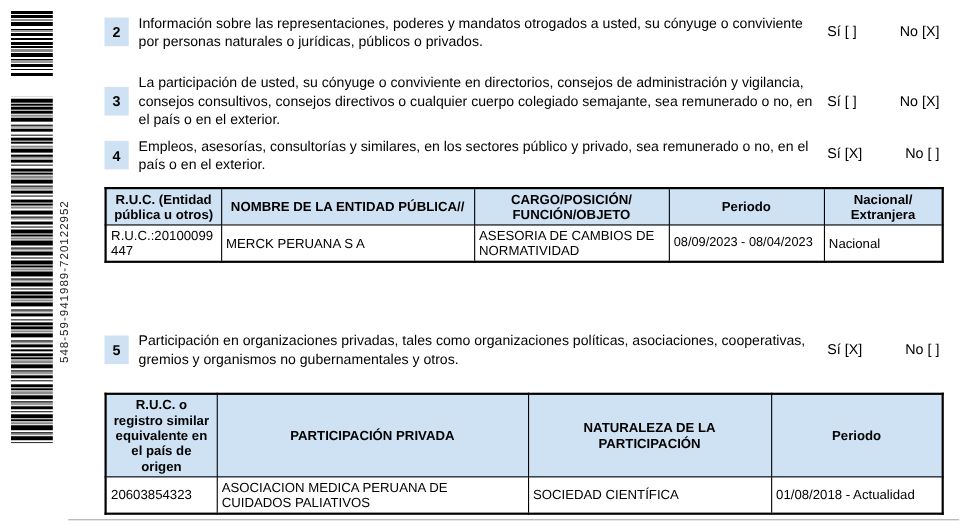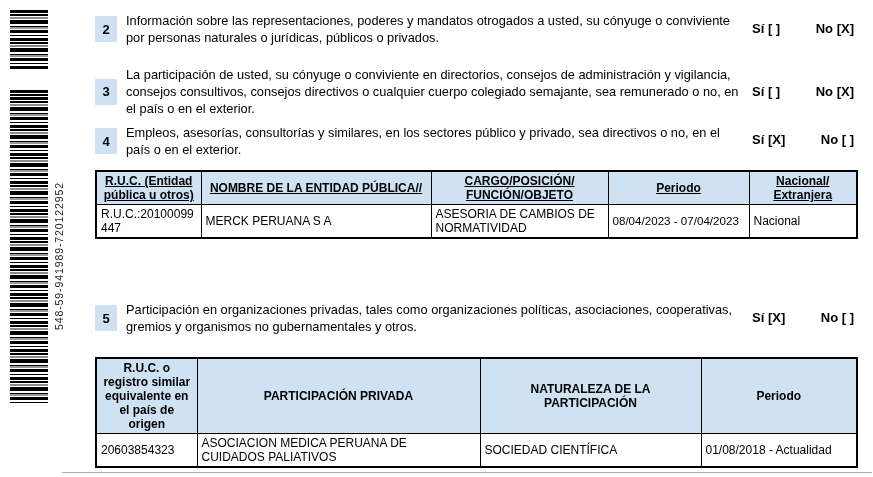--- a/index.html
+++ b/index.html
@@ -73,21 +73,21 @@
     font-size:12.8px;
     line-height:17px;
     width:640px;
   }
   .yesno {
     position:absolute;
     left:752px;
     width:102px;
     display:flex;
     justify-content:space-between;
-    font-weight:bold;
+    font-weight:normal;
     font-size:13px;
     white-space:nowrap;
   }
 
   
   table {
     position:absolute;
     left:95px;
     width:761px;
     border-collapse:collapse;
@@ -101,21 +101,21 @@
     vertical-align:middle;
   }
   th {
     background:var(--blue);
     font-weight:bold;
     text-align:center;
     line-height:14px;
   }
   td { line-height:14px; text-align:left; }
   #table1 { top:170px; }
-  #table1 thead tr { height:32px;text-decoration:underline; }
+  #table1 thead tr { height:32px; }
   #table1 tbody tr { height:31px; }
   #table2 { top:357px; }
   #table2 thead tr { height:68px;padding-left:36px; }
   #table2 tbody tr { height:22px; }
   .wrap-any { overflow-wrap:anywhere; }
   .nowrap { white-space:nowrap; overflow:hidden; }
   .pre { white-space:pre-line; }
   .hl { background:var(--hl); padding:1.5px 2px; box-decoration-break:clone; -webkit-box-decoration-break:clone; }
   .hl-wide { padding-right:26px; }
 
@@ -148,21 +148,21 @@
   <div class="num">3</div>
   <div class="text">La participación de usted, su cónyuge o conviviente en directorios, consejos de administración y vigilancia, consejos consultivos, consejos directivos o cualquier cuerpo colegiado semajante, sea remunerado o no, en el país o en el exterior.</div>
 </div>
 <div class="yesno" style="top:84px">
   <span>Sí [ ]</span>
   <span>No [X]</span>
 </div>
 
 <div class="item" style="top:124px">
   <div class="num">4</div>
-  <div class="text">Empleos, asesorías, consultorías y similares, en los sectores público y privado, sea directivos o no, en el país o en el exterior.</div>
+  <div class="text">Empleos, asesorías, consultorías y similares, en los sectores público y privado, sea remunerado o no, en el país o en el exterior.</div>
 </div>
 <div class="yesno" style="top:132px">
   <span>Sí [X]</span>
   <span>No [ ]</span>
 </div>
 
 <table id="table1">
   <colgroup>
     <col style="width:105px">
       <col style="width:230px">
@@ -177,21 +177,21 @@
       <th>CARGO/POSICIÓN/ FUNCIÓN/OBJETO</th>
       <th>Periodo</th>
       <th>Nacional/ Extranjera</th>
     </tr>
   </thead>
   <tbody>
     <tr>
       <td class="wrap-any">R.U.C.:20100099447</td>
       <td>MERCK PERUANA S A</td>
       <td>ASESORIA DE CAMBIOS DE NORMATIVIDAD</td>
-      <td class="nowrap" style="font-size:11.6px">08/04/2023 - 07/04/2023</td>
+      <td class="nowrap" style="font-size:11.6px">08/09/2023 - 08/04/2023</td>
       <td>Nacional</td>
     </tr>
   </tbody>
 </table>
 
 <div class="item" style="top:301px">
   <div class="num">5</div>
   <div class="text">Participación en organizaciones privadas, tales como organizaciones políticas, asociaciones, cooperativas, gremios y organismos no gubernamentales y otros.</div>
 </div>
 <div class="yesno" style="top:310px">

